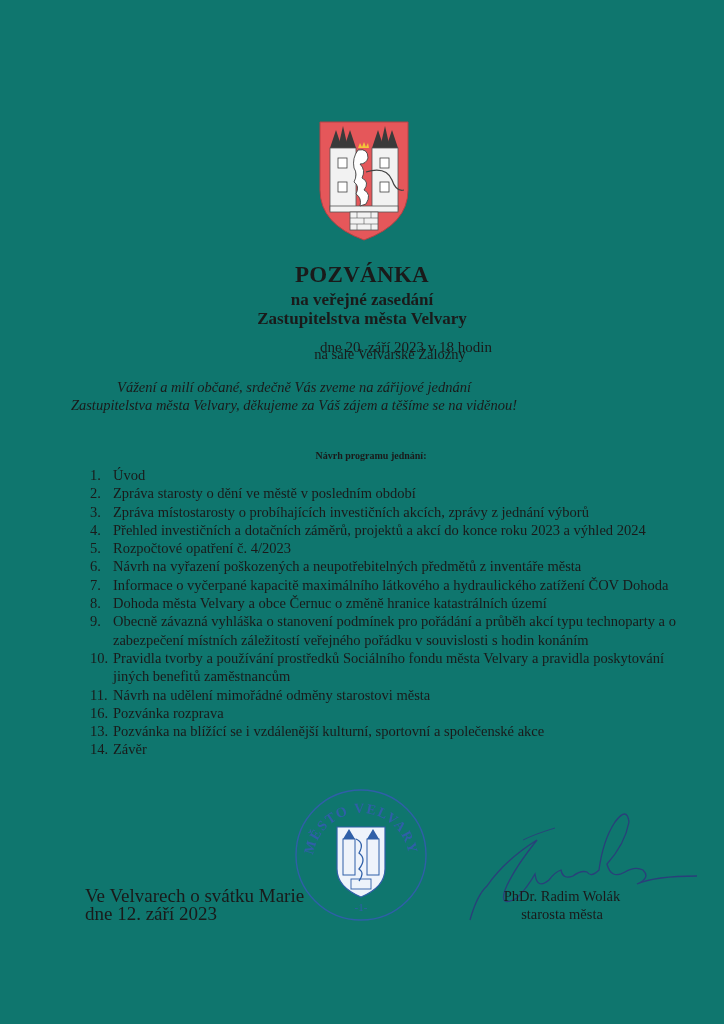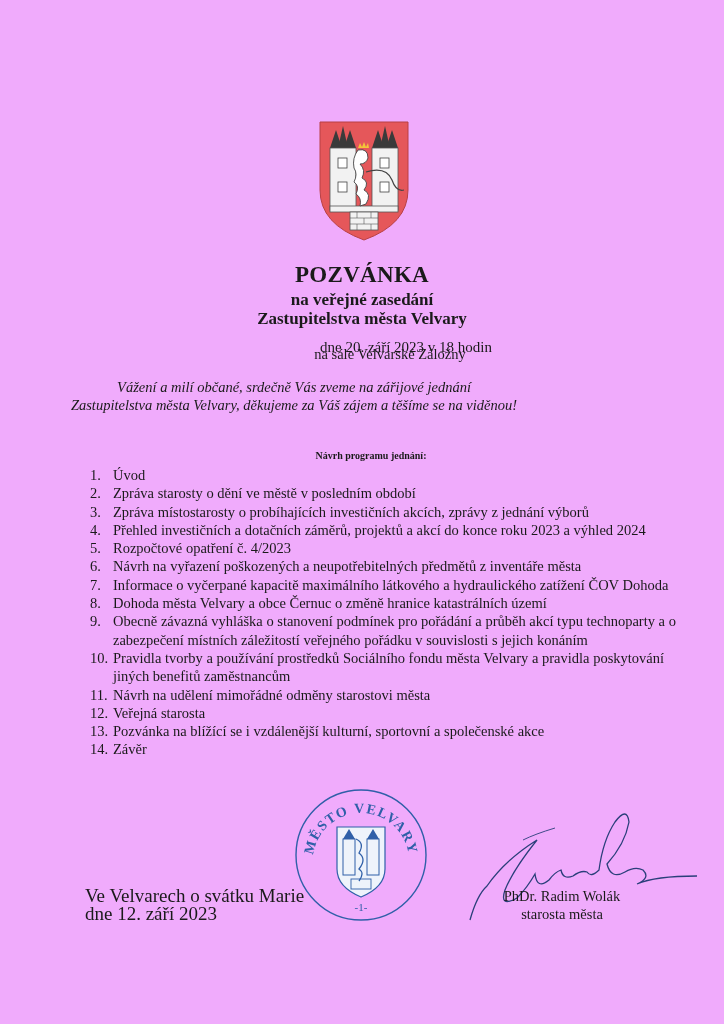--- a/index.html
+++ b/index.html
@@ -1,18 +1,18 @@
 <!DOCTYPE html>
 <html><head>
 <meta charset="utf-8">
 <style>
   html, body { margin: 0; padding: 0; background: #ffffff; }
   body { width: 724px; height: 1024px; position: relative; overflow: hidden;
          font-family: "Liberation Serif", "DejaVu Serif", serif; color: #1a1a1a; }
-  .page { position: absolute; left: 0; top: 0; width: 724px; height: 1024px; background: #f0abfc; }
+  .page { position: absolute; left: 0; top: 0; width: 724px; height: 1024px; background: #0f766e; }
 
   .crest { position: absolute; left: 316px; top: 120px; width: 96px; height: 122px; }
 
   .heading { position: absolute; left: 0; width: 724px; text-align: center; }
   .title { top: 262px; font-size: 23px; font-weight: bold; letter-spacing: 0.3px; }
   .sub1 { top: 290px; font-size: 17px; font-weight: bold; }
   .sub2 { top: 309px; font-size: 17px; font-weight: bold; }
   .sub3 { top: 339px; font-size: 15px; margin-left: 44px; }
   .sub4 { top: 346px; font-size: 14.5px; padding-left: 28px; }
 
@@ -81,24 +81,24 @@
 
   <ol class="agenda">
     <li><span class="num">1.</span><span>Úvod</span></li>
     <li><span class="num">2.</span><span>Zpráva starosty o dění ve městě v posledním období</span></li>
     <li><span class="num">3.</span><span>Zpráva místostarosty o probíhajících investičních akcích, zprávy z jednání výborů</span></li>
     <li><span class="num">4.</span><span>Přehled investičních a dotačních záměrů, projektů a akcí do konce roku 2023 a výhled 2024</span></li>
     <li><span class="num">5.</span><span>Rozpočtové opatření č. 4/2023</span></li>
     <li><span class="num">6.</span><span>Návrh na vyřazení poškozených a neupotřebitelných předmětů z inventáře města</span></li>
     <li><span class="num">7.</span><span>Informace o vyčerpané kapacitě maximálního látkového a hydraulického zatížení ČOV Dohoda</span></li>
     <li><span class="num">8.</span><span>Dohoda města Velvary a obce Černuc o změně hranice katastrálních území</span></li>
-    <li><span class="num">9.</span><span>Obecně závazná vyhláška o stanovení podmínek pro pořádání a průběh akcí typu technoparty a o zabezpečení místních záležitostí veřejného pořádku v souvislosti s jejich konáním</span></li>
+    <li><span class="num">9.</span><span>Obecně závazná vyhláška o stanovení podmínek pro pořádání a průběh akcí typu technoparty a o zabezpečení místních záležitostí veřejného pořádku v souvislosti s hodin konáním</span></li>
     <li><span class="num">10.</span><span>Pravidla tvorby a používání prostředků Sociálního fondu města Velvary a pravidla poskytování jiných benefitů zaměstnancům</span></li>
     <li><span class="num">11.</span><span>Návrh na udělení mimořádné odměny starostovi města</span></li>
-    <li><span class="num">12.</span><span>Veřejná starosta</span></li>
+    <li><span class="num">16.</span><span>Pozvánka rozprava</span></li>
     <li><span class="num">13.</span><span>Pozvánka na blížící se i vzdálenější kulturní, sportovní a společenské akce</span></li>
     <li><span class="num">14.</span><span>Závěr</span></li>
   </ol>
 
   <div class="place">
     <div>Ve Velvarech o svátku Marie</div>
     <div>dne 12. září 2023</div>
   </div>
 
   <svg class="stamp" viewBox="0 0 136 136">

